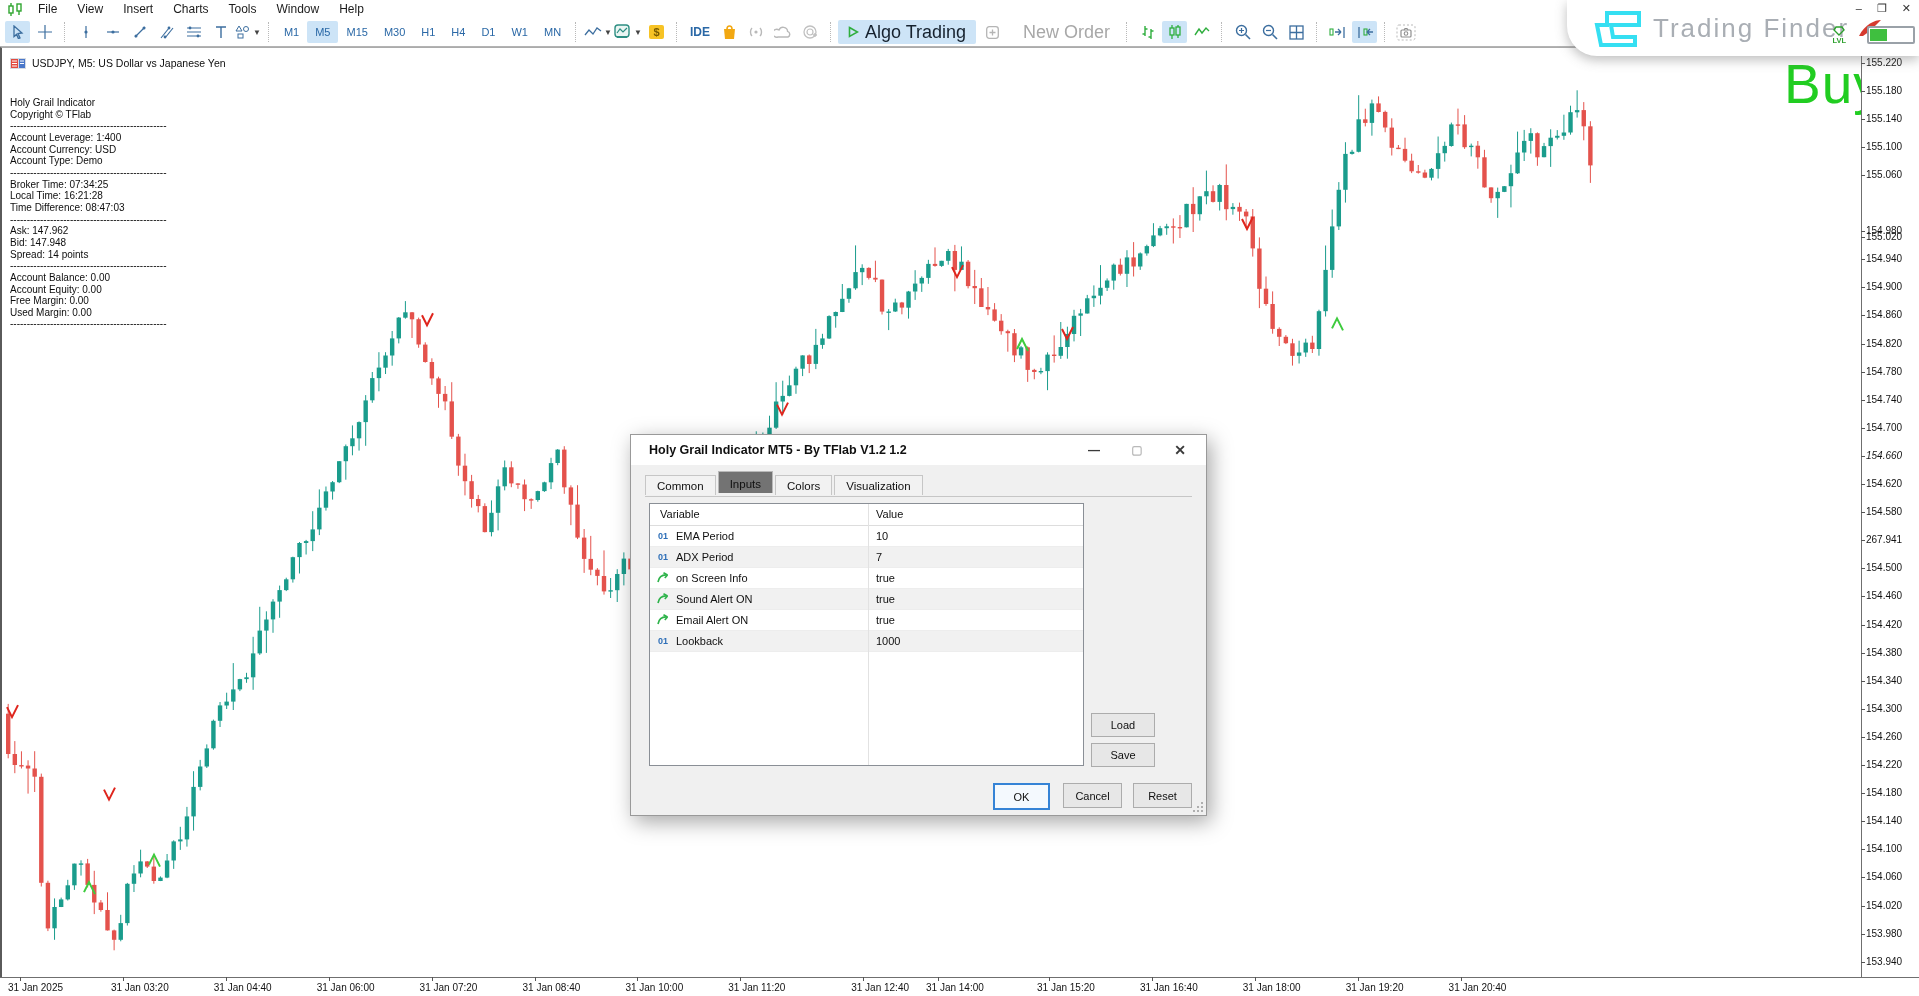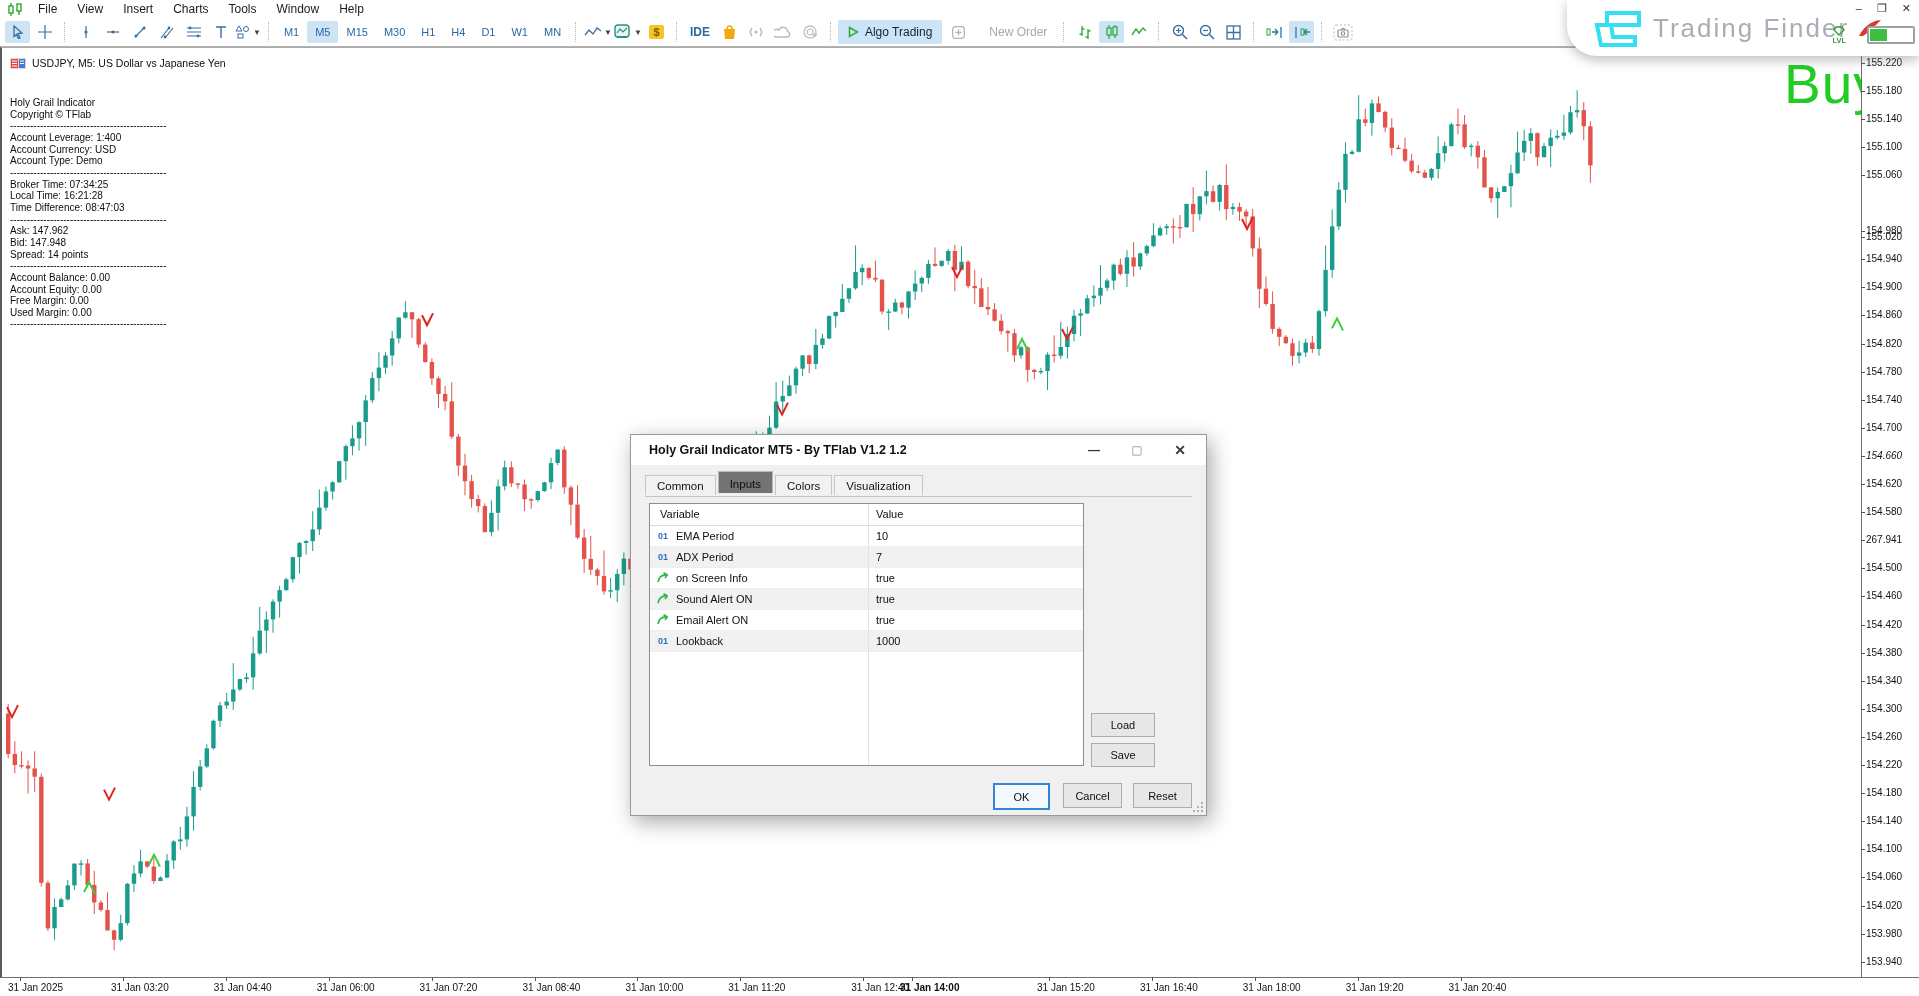--- a/index.html
+++ b/index.html
@@ -15,21 +15,21 @@
   
   #toolbar{position:absolute;top:18px;left:0;right:0;height:28px;background:#fff;
            border-bottom:1px solid #b3b3b3;display:flex;align-items:center;padding-left:4px;z-index:5;}
   .tbtn{height:22px;min-width:25px;display:flex;align-items:center;justify-content:center;
         border-radius:2px;margin:0 1px;position:relative;}
   .tbtn.sel{background:#cde4f7;}
   .tsep{width:1px;height:20px;border-left:1px dotted #b9b9b9;margin:0 6px;}
   .tf{font-size:11px;color:#2a68a6;padding:0 8px;height:22px;line-height:22px;border-radius:2px;}
   .tf.sel{background:#cde4f7;}
   .wordbtn{display:flex;gap:6px;align-items:center;padding:0 10px;height:24px;border-radius:2px;
-           font-size:12px;color:#15212e;}
+           font-size:18px;color:#15212e;}
   .wordbtn.sel{background:#cde4f7;}
   .wordbtn.dis{color:#a8a8a8;gap:24px;}
   .idetxt{font-size:12px;color:#2a68a6;font-weight:bold;padding:0 6px;}
   .caret{font-size:8px;color:#444;margin-left:2px;}
 
   
   #chartwrap{position:absolute;top:47px;left:0;width:1860px;bottom:18px;background:#fff;
              border-left:2px solid #5a5a5a;border-top:1px solid #ababab;overflow:hidden;}
   #candles{position:absolute;left:0;top:0;}
   #chart-title-row{position:absolute;left:8px;top:9px;display:flex;align-items:center;gap:6px;
@@ -880,21 +880,21 @@
 <div id="timeaxis">
     <div class="tl" style="left: 8px;">31 Jan 2025</div>
     <div class="tl" style="left: 110.9px;">31 Jan 03:20</div>
     <div class="tl" style="left: 213.8px;">31 Jan 04:40</div>
     <div class="tl" style="left: 316.7px;">31 Jan 06:00</div>
     <div class="tl" style="left: 419.6px;">31 Jan 07:20</div>
     <div class="tl" style="left: 522.5px;">31 Jan 08:40</div>
     <div class="tl" style="left: 625.4px;">31 Jan 10:00</div>
     <div class="tl" style="left: 728.3px;">31 Jan 11:20</div>
     <div class="tl" style="left: 831.2px; margin-left: 20px;">31 Jan 12:40</div>
-    <div class="tl" style="left: 900px; font-weight: bold;">31 Jan 14:00</div>
+    <div class="tl" style="left: 926px;">31 Jan 14:00</div>
     <div class="tl" style="left: 1037px;">31 Jan 15:20</div>
     <div class="tl" style="left: 1139.9px;">31 Jan 16:40</div>
     <div class="tl" style="left: 1242.8px;">31 Jan 18:00</div>
     <div class="tl" style="left: 1345.7px;">31 Jan 19:20</div>
     <div class="tl" style="left: 1448.6px;">31 Jan 20:40</div>
   </div>
 
 <div id="watermark">
   <svg width="50" height="42" viewBox="0 0 50 42" style="margin-left:26px;">
     <path d="M46 6 L14 6 L14 18 L4 18 L8 38 L42 38 L42 30 L20 30 L18 18 L46 18 Z" fill="none" stroke="#35dff2" stroke-width="4" stroke-linejoin="miter"></path>

